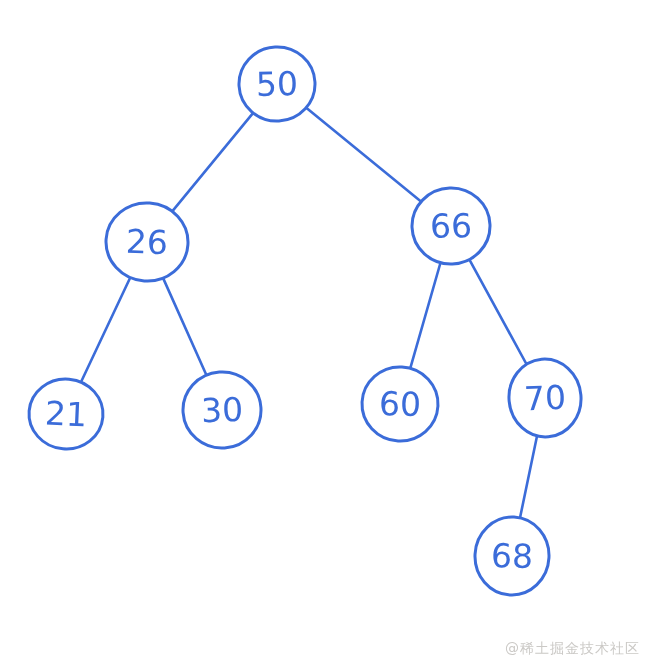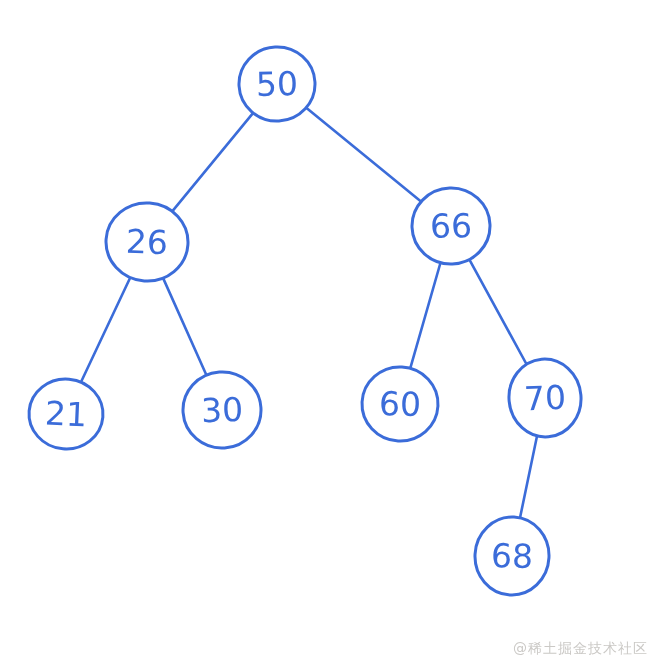--- a/index.html
+++ b/index.html
@@ -11,21 +11,21 @@
   .canvas {
     position: relative;
     width: 656px;
     height: 670px;
     background: #ffffff;
     overflow: hidden;
   }
   svg { display: block; }
   .watermark {
     position: absolute;
-    right: 8px;
+    right: 16px;
     bottom: 12px;
     font-size: 14px;
     letter-spacing: 1px;
     color: #cbc9c6;
     font-family: "DejaVu Sans", sans-serif;
     user-select: none;
   }
 </style>
 </head>
 <body>

